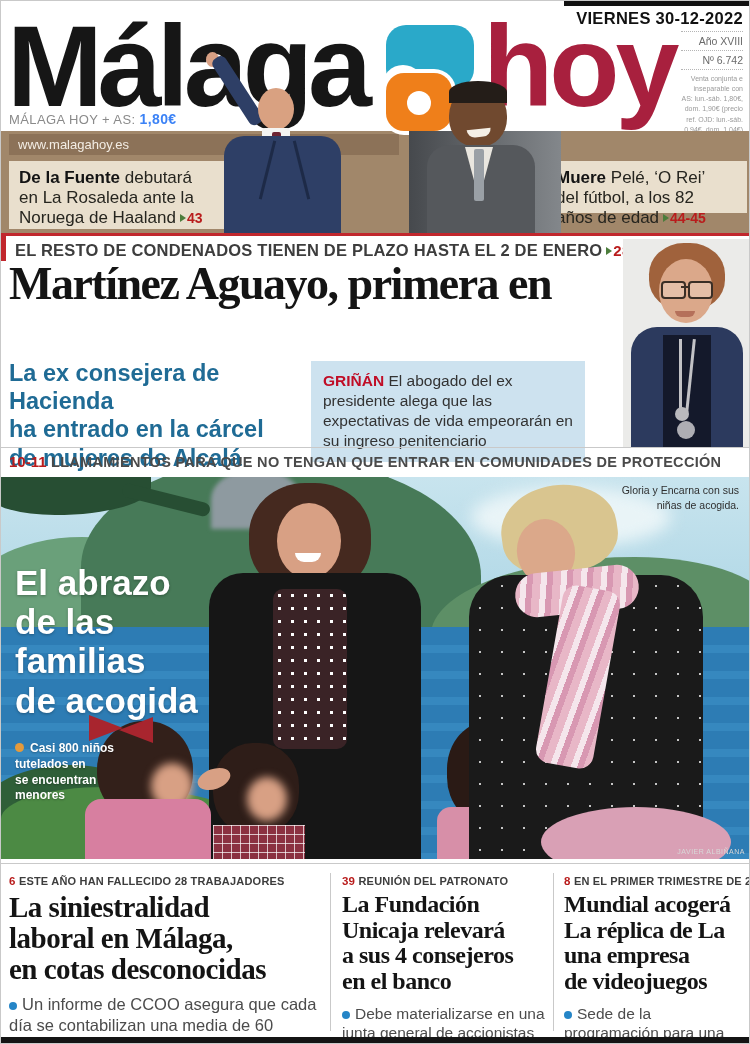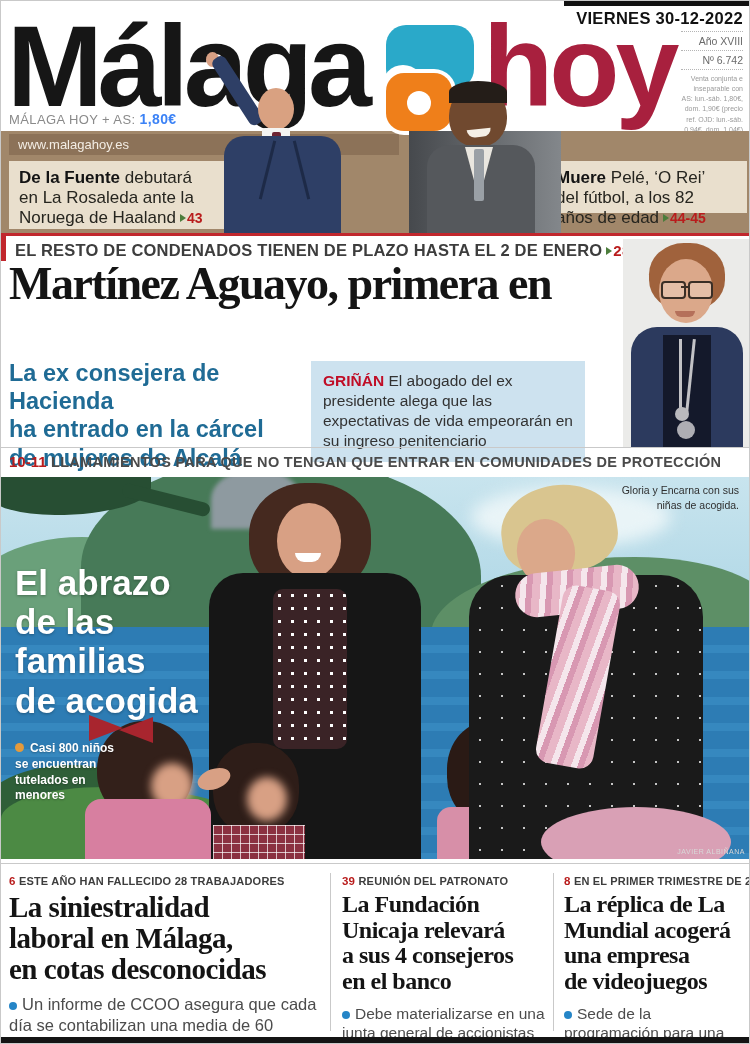--- a/index.html
+++ b/index.html
@@ -209,22 +209,22 @@
     <div class="a" style="left:540px;top:330px;width:190px;height:70px;background:#d9a0b5;border-radius:50%;"></div>
 
     <div class="a ov-head" style="left:14px;top:86px;width:210px;z-index:5;">
       <div>El abrazo</div>
       <div>de las</div>
       <div>familias</div>
       <div>de acogida</div>
     </div>
     <div class="a ov-bullet" style="left:14px;top:264px;width:170px;z-index:5;">
       <div><span class="odot"></span><span>Casi 800 niños</span></div>
+      <div>tutelados en</div>
       <div>se encuentran</div>
-      <div>tutelados en</div>
       <div>menores</div>
     </div>
     <div class="a caption" style="right:12px;top:6px;width:135px;z-index:5;">Gloria y Encarna con sus niñas de acogida.</div>
     <div class="a credit" style="right:6px;bottom:4px;z-index:5;">JAVIER ALBIÑANA</div>
   </div>
 
   <div class="a hair" style="left:0;top:862px;width:750px;"></div>
   <div class="a vdiv" style="left:329px;top:872px;height:158px;"></div>
   <div class="a vdiv" style="left:552px;top:872px;height:158px;"></div>
 
@@ -245,22 +245,22 @@
       <div>Unicaja relevará</div>
       <div>a sus 4 consejeros</div>
       <div>en el banco</div>
     </div>
     <div class="bullet" style="font-size:15.5px;">Debe materializarse en una junta general de accionistas</div>
   </div>
 
   <div class="a" style="left:563px;top:874px;width:182px;">
     <div class="bkick nowrap"><span class="red">8</span> <span>EN EL PRIMER TRIMESTRE DE 2023</span></div>
     <div class="serif h3 nowrap" style="font-size:24px;">
+      <div>Mundial acogerá</div>
       <div>La réplica de La</div>
-      <div>Mundial acogerá</div>
       <div>una empresa</div>
       <div>de videojuegos</div>
     </div>
     <div class="bullet" style="font-size:15.5px;">Sede de la programación para una firma multinacional</div>
   </div>
 
   <div class="a" style="left:0;top:1036px;width:750px;height:8px;background:#141414;"></div>
 </div>
 
 </body></html>

